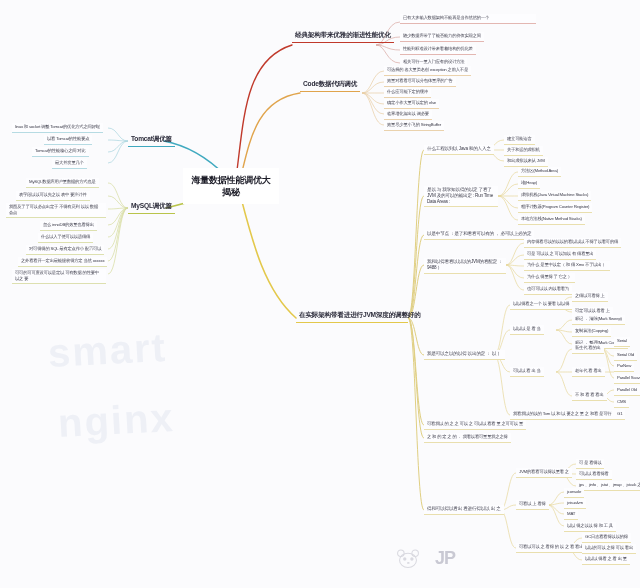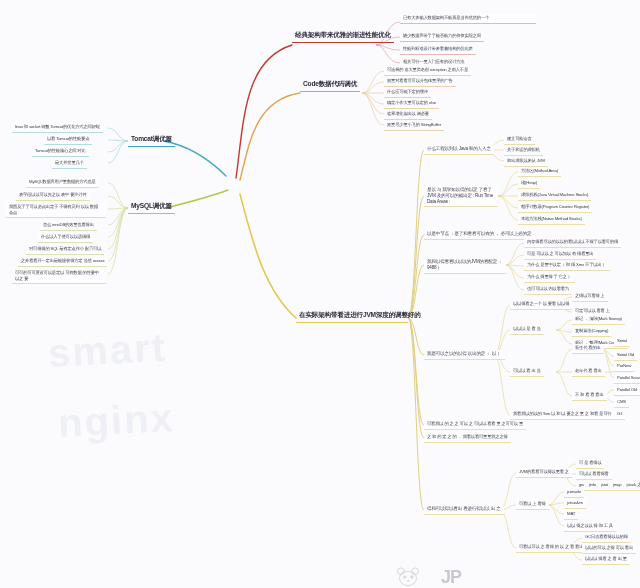--- a/index.html
+++ b/index.html
@@ -65,21 +65,21 @@
     color:#eef0f6;
     font-weight:bold;
     pointer-events:none;
     user-select:none;
   }
   #wm-smart{left:48px;top:328px;font-size:40px;letter-spacing:2px;transform:rotate(-3deg);}
   #wm-nginx{left:58px;top:398px;font-size:40px;letter-spacing:2px;transform:rotate(-3deg);}
 
   .footer-wm{
     position:absolute;left:395px;top:548px;width:245px;height:40px;
-    display:flex;align-items:flex-end;gap:20px;
+    display:flex;align-items:flex-start;gap:14px;
     pointer-events:none;user-select:none;
   }
   .footer-wm .logo{
     width:26px;height:22px;flex:0 0 auto;opacity:.45;
   }
   .footer-wm .wtext{
     font-size:18px;font-weight:bold;color:#b9b9c6;opacity:.75;
     letter-spacing:-1px;
   }
 </style>
@@ -200,20 +200,21 @@
       <path d="M548,505 C556,505 556,503 564,503"></path>
       <path d="M548,505 C556,505 556,514 564,514"></path>
       <path d="M548,505 C556,505 556,526 564,526"></path>
 
       <path d="M566,548 C574,548 574,538 582,538"></path>
       <path d="M566,548 C574,548 574,549 582,549"></path>
       <path d="M566,548 C574,548 574,560 582,560"></path>
     </g>
   </svg>
 
+  <div class="node central">海量数据性能调优大揭秘</div>
 
   <div class="node lvl1 red" style="left:292px;top:30px;">经典架构带来优雅的渐进性能优化</div>
   <div class="node leaf red wrap" style="left:400px;top:14px;width:136px;">已有大多输入数据架构不能再是当作然然的一个</div>
   <div class="node leaf red" style="left:400px;top:32px;">随少数据库带了了能否能力的价值实现之间</div>
   <div class="node leaf red" style="left:400px;top:45px;">性能到标准设计带来看着结构的优化差</div>
   <div class="node leaf red" style="left:400px;top:58px;">相关可行一量入门应有的设计方法</div>
 
   <div class="node lvl1 orange" style="left:300px;top:79px;">Code数据代码调优</div>
   <div class="node leaf orange" style="left:384px;top:66px;">可选择的 各大量类名创 exception 之前人不是</div>
   <div class="node leaf orange" style="left:384px;top:77px;">效量对看看尽可以分包体量序的广告</div>

